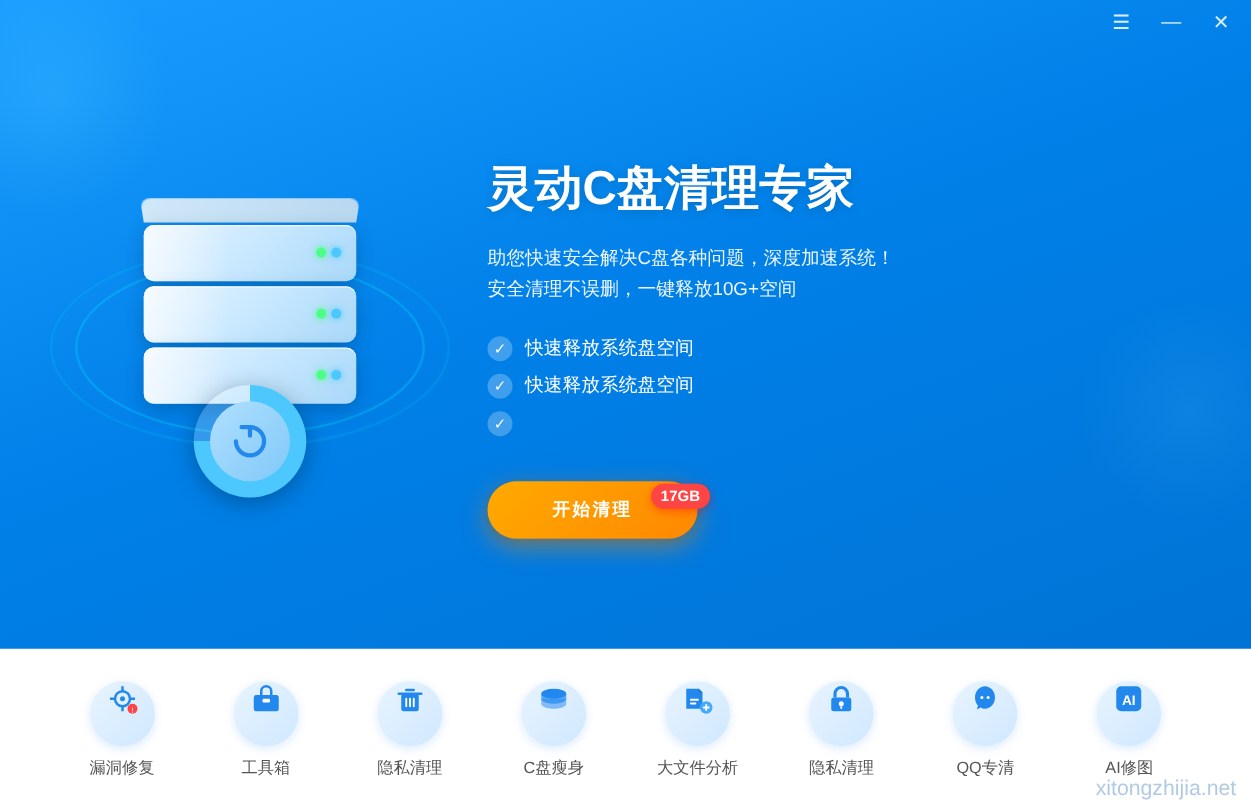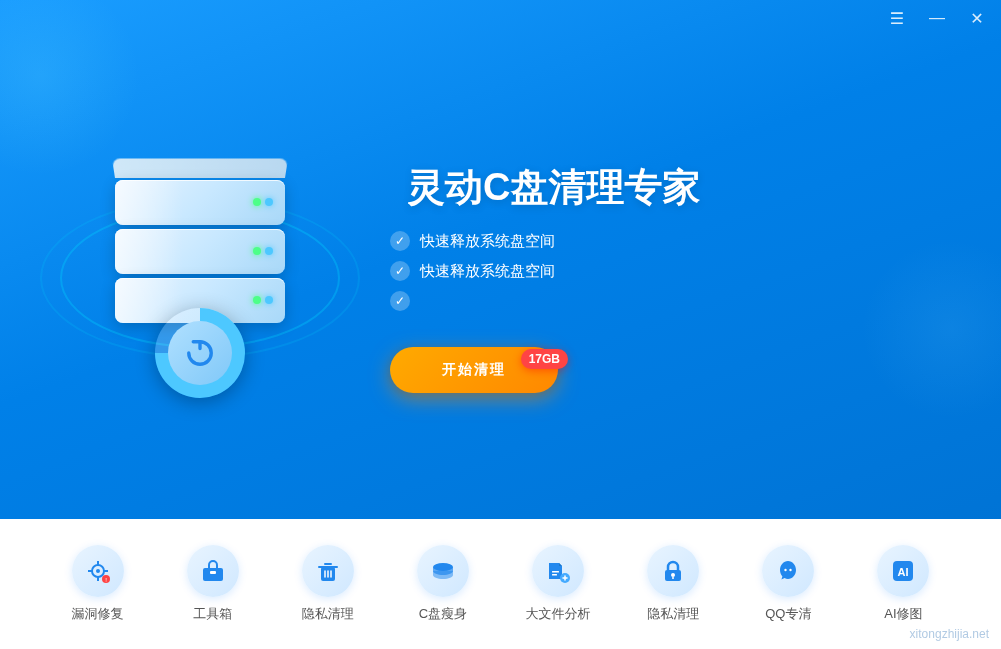--- a/index.html
+++ b/index.html
@@ -174,21 +174,20 @@
       padding-left: 20px;
       color: white;
     }
 
     .app-title {
       font-size: 38px;
       font-weight: 700;
       color: white;
       margin-bottom: 18px;
       text-shadow: 0 2px 8px rgba(0,0,0,0.15);
-      margin-left: 17px;
     }
 
     .app-subtitle {
       font-size: 15px;
       color: rgba(255,255,255,0.92);
       line-height: 1.7;
       margin-bottom: 24px;
     }
 
     .feature-list {
@@ -272,41 +271,41 @@
       cursor: pointer;
       min-width: 80px;
     }
 
     .tool-icon-wrap {
       width: 52px;
       height: 52px;
       border-radius: 50%;
       background: linear-gradient(135deg, #e8f4ff 0%, #d0e8ff 100%);
       display: flex;
-      align-items: center;
+      align-items: flex-start;
       justify-content: center;
       box-shadow: 0 2px 8px rgba(0,120,255,0.15);
       transition: transform 0.15s;
       font-size: 24px;
       color: #2288ee;
     }
 
     .tool-label {
       font-size: 13px;
       color: #555;
       text-align: center;
       white-space: nowrap;
     }
 
     
     .watermark {
       position: absolute;
       bottom: 8px;
       right: 12px;
-      font-size: 12px;
+      font-size: 17px;
       color: rgba(100,150,200,0.5);
       pointer-events: none;
       margin-left: 16px;
     }
 
     
     .corner-glow-tl {
       position: absolute;
       top: -60px;
       left: -60px;
@@ -378,20 +377,24 @@
               </svg>
             </div>
           </div>
         </div>
       </div>
     </div>
 
     <div class="text-content">
       <h1 class="app-title">灵动C盘清理专家</h1>
 
+      <div class="app-subtitle">
+        <div>助您快速安全解决C盘各种问题，深度加速系统！</div>
+        <div>安全清理不误删，一键释放10G+空间</div>
+      </div>
 
       <ul class="feature-list">
         <li class="feature-item">
           <div class="check-icon">✓</div>
           <span>快速释放系统盘空间</span>
         </li>
         <li class="feature-item">
           <div class="check-icon">✓</div>
           <span>快速释放系统盘空间</span>
         </li>

